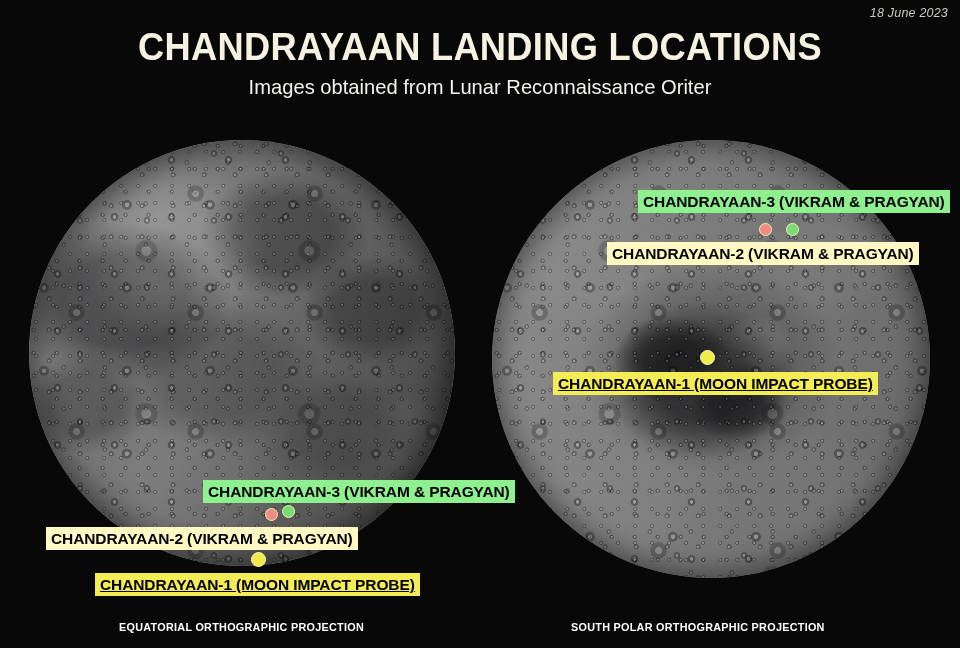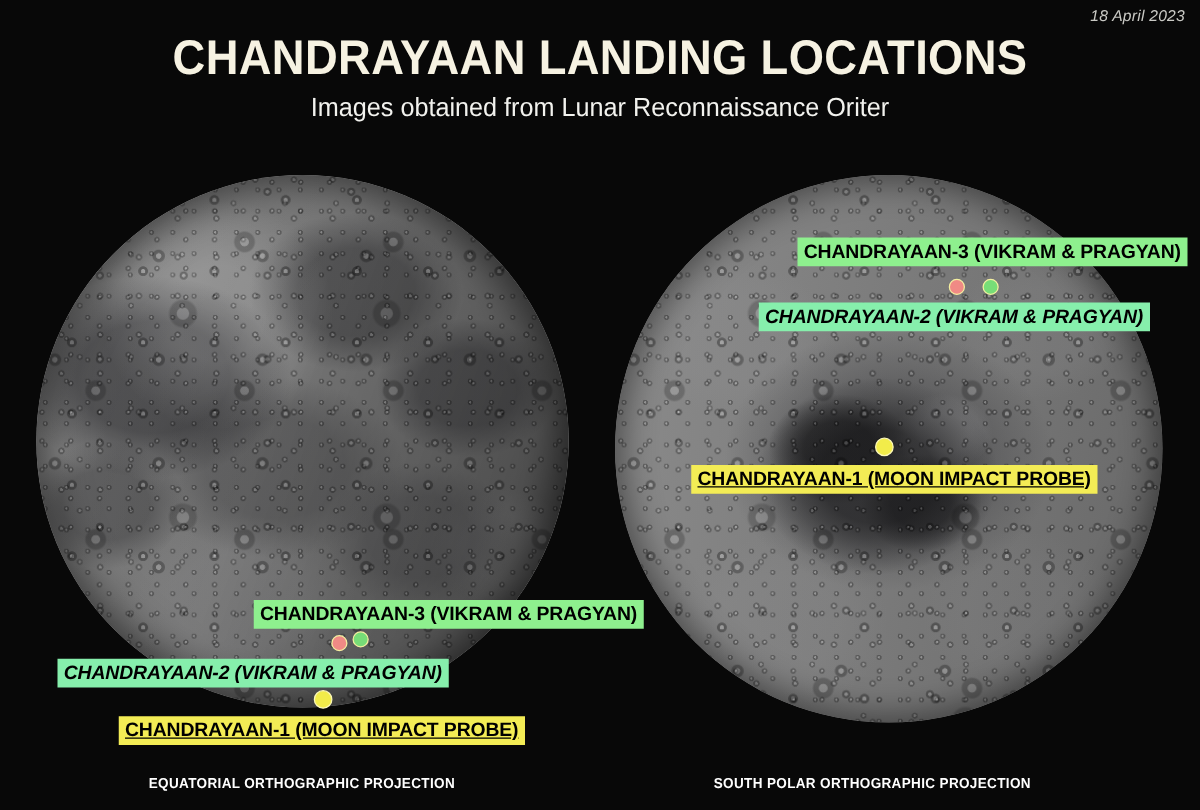--- a/index.html
+++ b/index.html
@@ -187,42 +187,42 @@
     font-weight: bold;
     font-size: 15.5px;
     line-height: 19px;
     color: #000000;
     padding: 2px 5px 2px 5px;
     white-space: nowrap;
     letter-spacing: -0.1px;
     box-sizing: border-box;
   }
   .label.green  { background: #8ef08e; text-align: right; }
-  .label.pink   { background: #86efac; font-style: italic; }
+  .label.pink   { background: #fef9c3; }
   .label.yellow { background: #f3ec55; text-decoration: underline; }
 
   
   .caption {
     position: absolute;
     font-family: "Liberation Sans", sans-serif;
     font-weight: bold;
     font-size: 11.5px;
     letter-spacing: 0.3px;
     color: #ffffff;
     white-space: nowrap;
     transform: scaleX(0.94);
     transform-origin: left top;
   }
 </style>
 </head>
 <body>
 
 <div id="stage">
 
-  <div id="date-stamp">18 April 2023</div>
+  <div id="date-stamp">18 June 2023</div>
 
   <div id="main-title">CHANDRAYAAN LANDING LOCATIONS</div>
 
   <div id="subtitle">Images obtained from Lunar Reconnaissance Oriter</div>
 
   <div class="moon" id="moon-equatorial">
     <div class="terrain">
       <div class="craters-a"></div>
       <div class="craters-b"></div>
       <div class="craters-c"></div>

